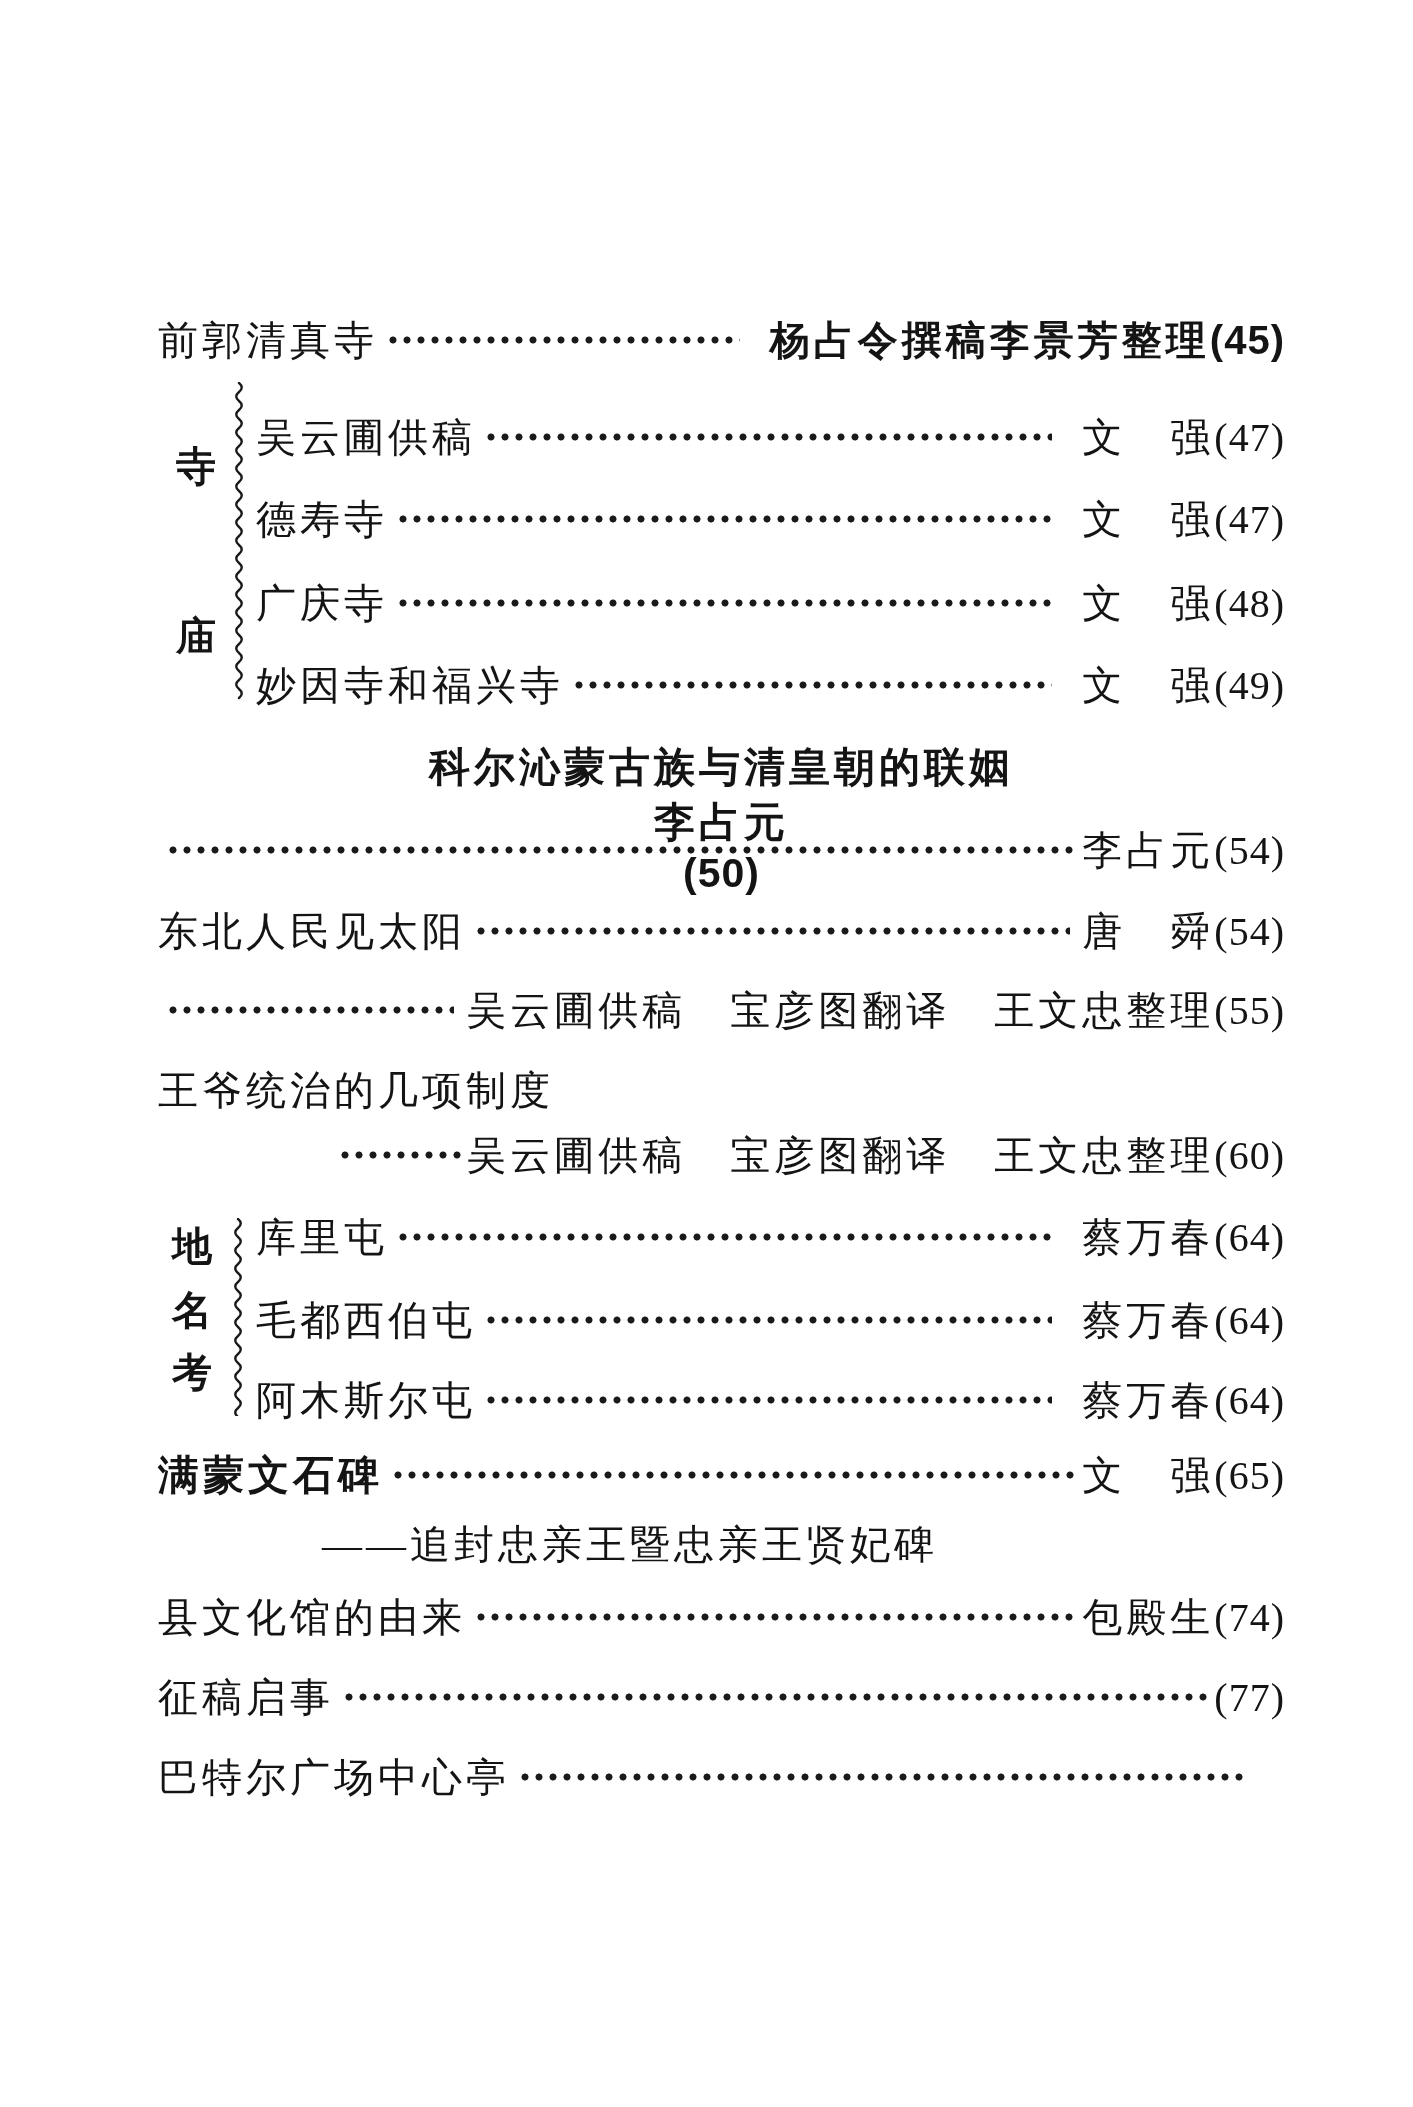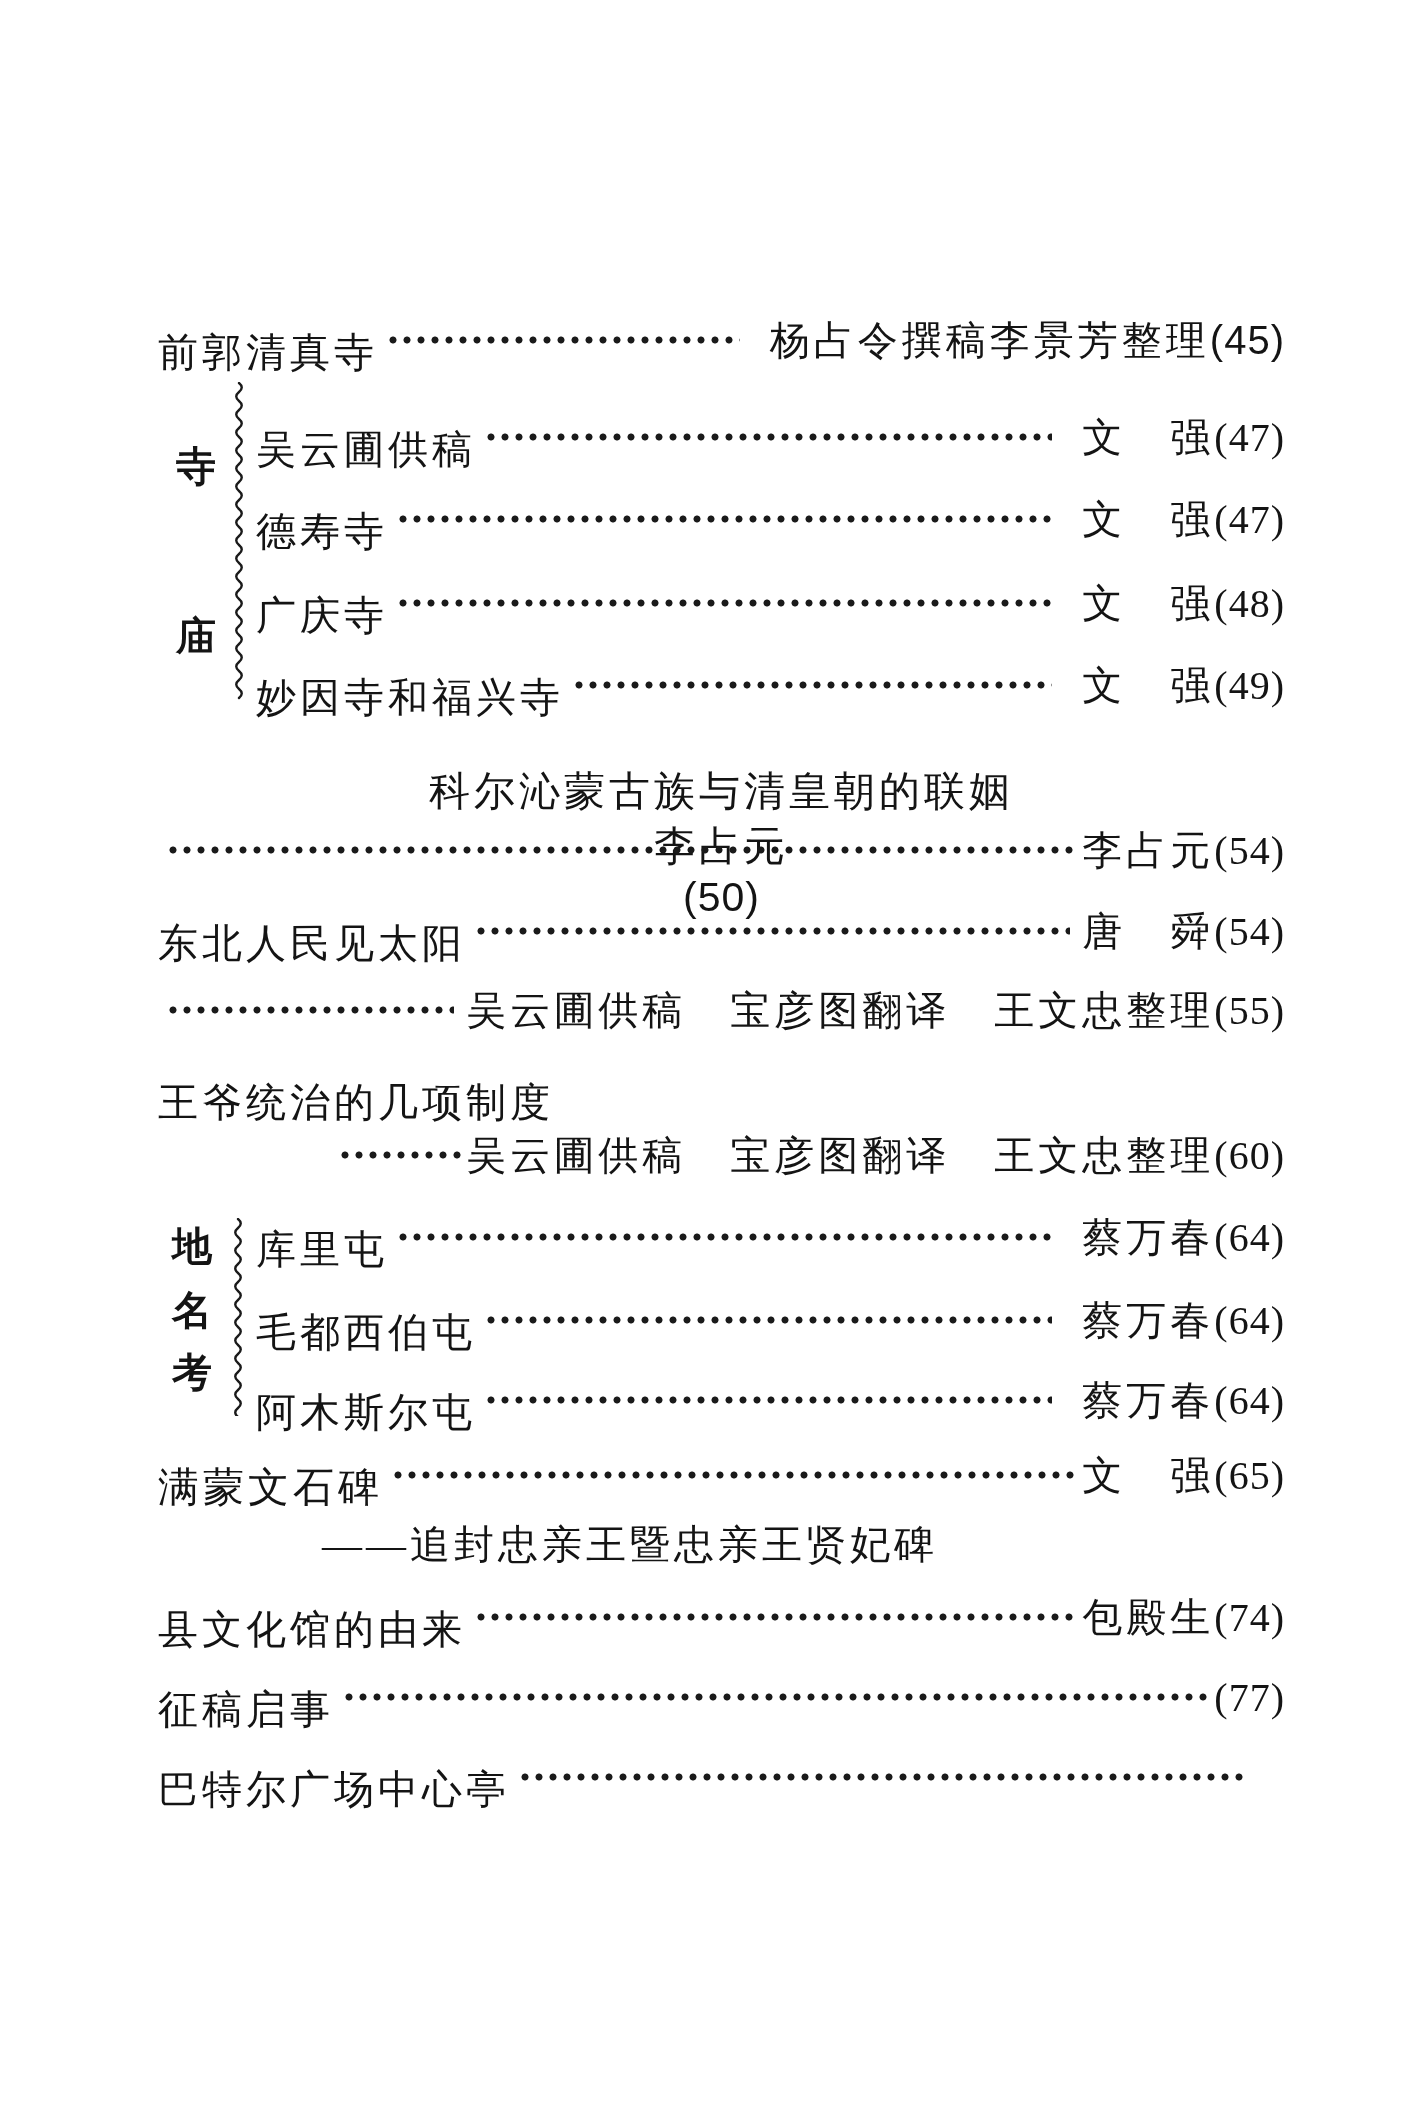--- a/index.html
+++ b/index.html
@@ -13,40 +13,40 @@
   }
   .row{
     position:absolute;
     display:flex;
     align-items:center;
     height:50px;
     font-size:40px;
     letter-spacing:4px;
     white-space:nowrap;
   }
-  .title{flex:0 0 auto;margin-top:24px;}
+  .title{flex:0 0 auto;}
   .leader{
     flex:1 1 auto;
     align-self:center;
     height:40px;
     margin-left:6px;
     background-image:radial-gradient(circle,#1a1a1a 3.1px,rgba(0,0,0,0) 3.9px);
     background-size:14px 40px;
     background-repeat:repeat-x;
     background-position:2px center;
   }
   .author{flex:0 0 auto;}
   .pageno{flex:0 0 auto;letter-spacing:1px;}
   .g0{margin-right:4px;}
   .g1{margin-right:12px;}
   .g2{margin-right:30px;}
   .g3{margin-right:42px;}
   .boldrow, .boldtext{
     font-family:"Liberation Sans","DejaVu Sans",sans-serif;
-    font-weight:400;
+    font-weight:700;
   }
   .boldrow{font-size:41px;flex-direction:column;}
   .vlabel{
     position:absolute;
     font-size:40px;
     font-weight:700;
     font-family:"Liberation Sans","DejaVu Sans",sans-serif;
     line-height:1;
   }
   .brace{position:absolute;width:12px;}

